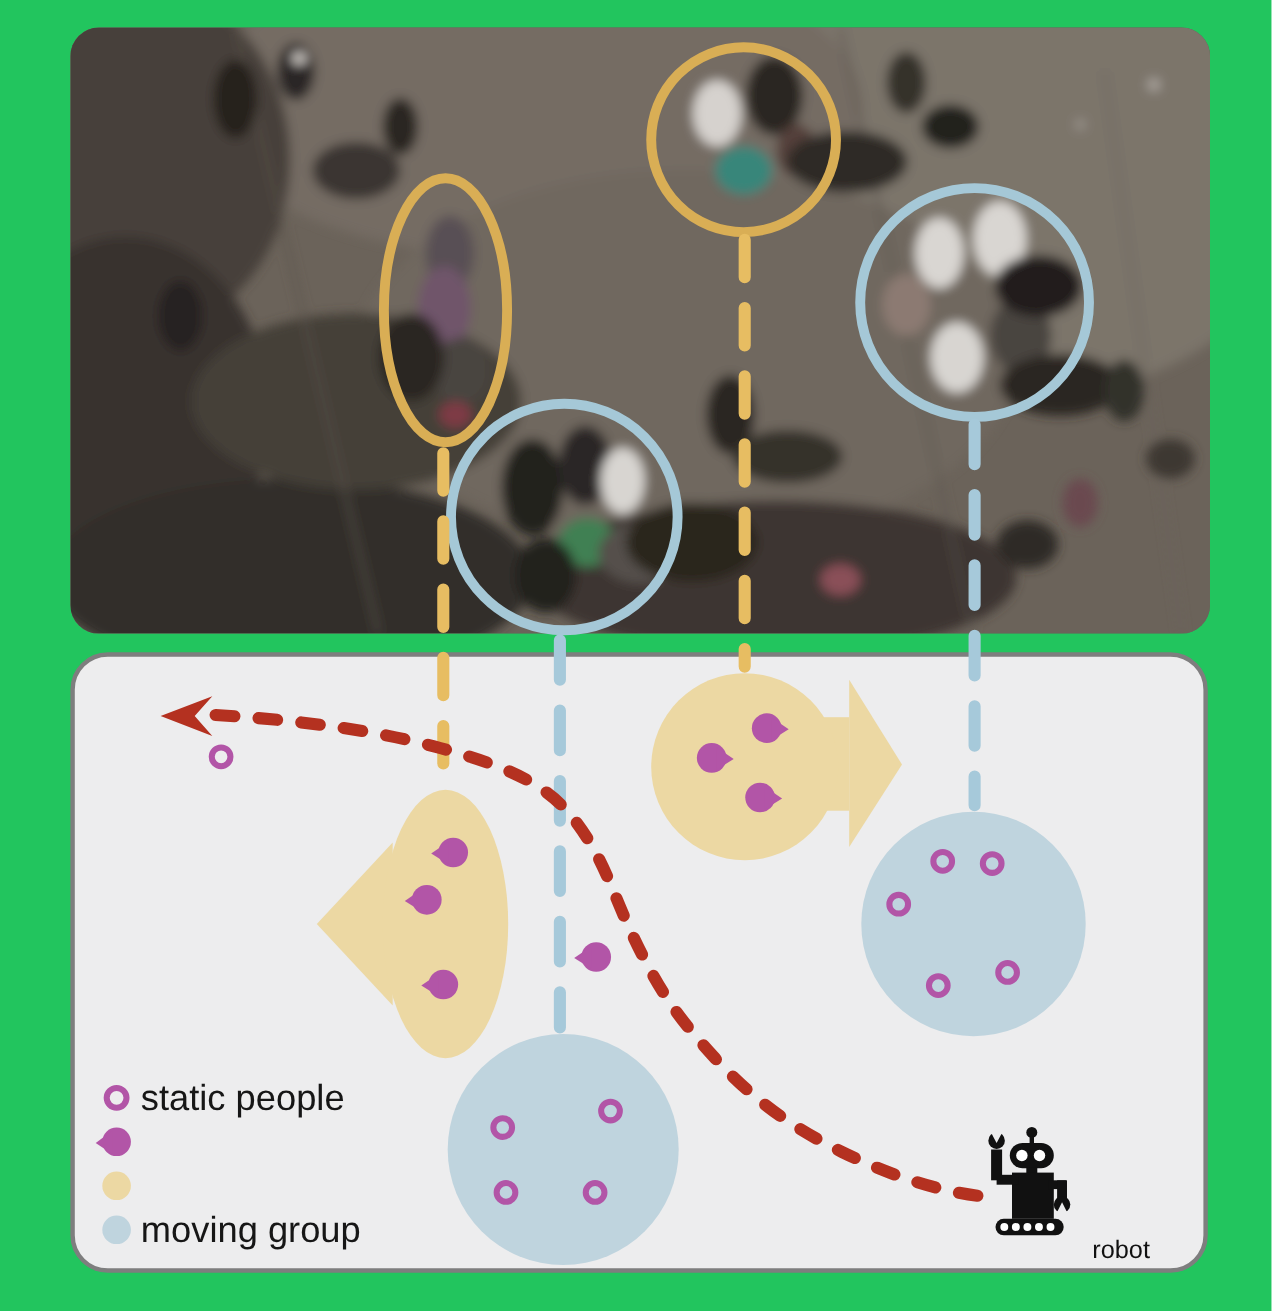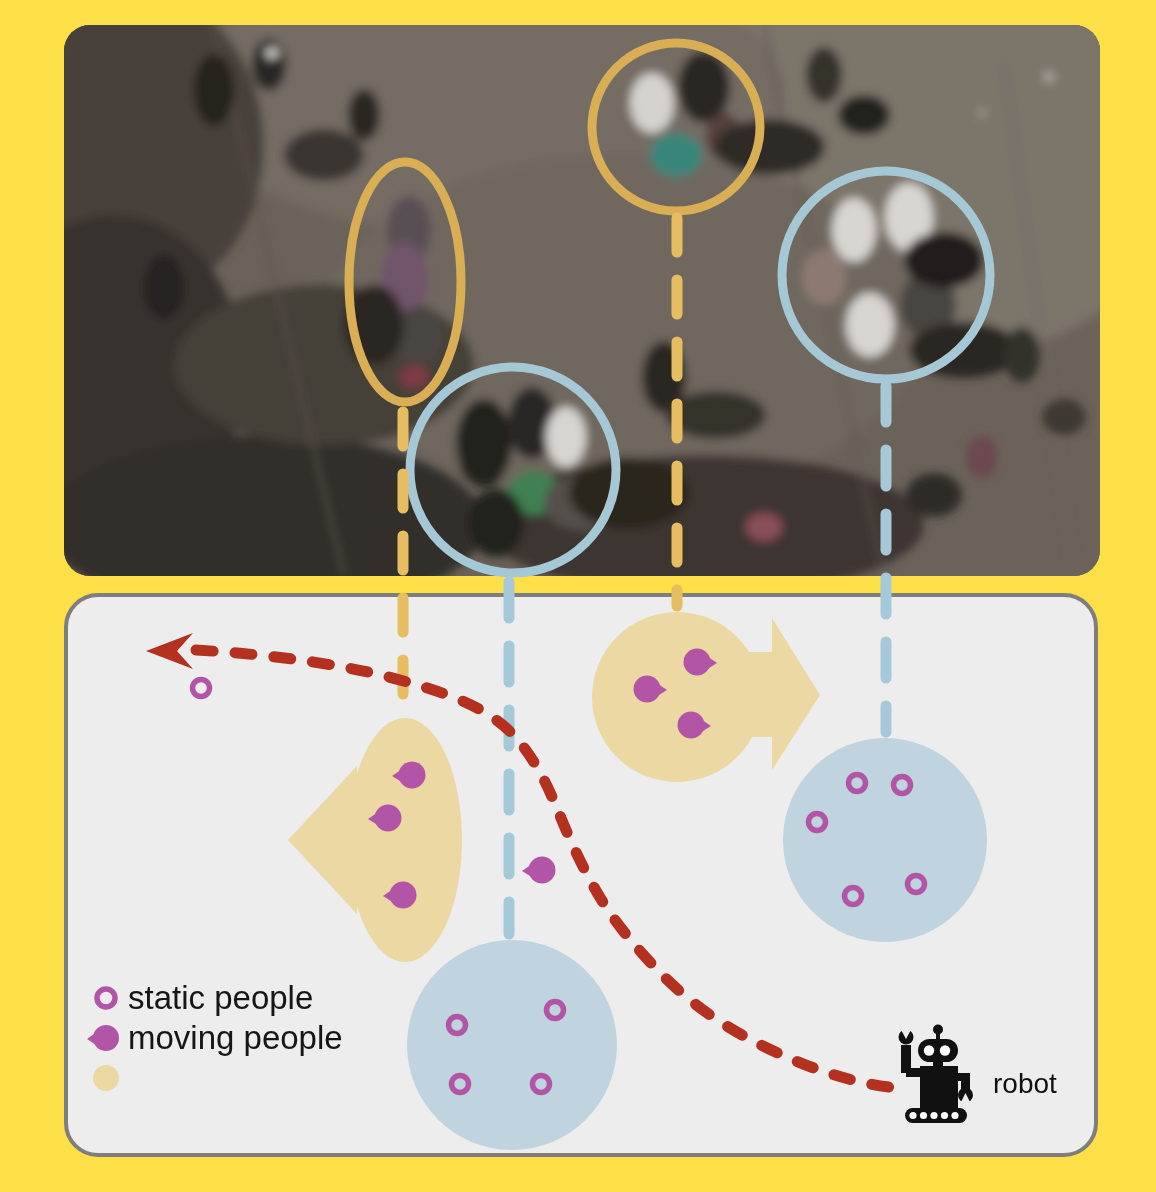--- a/index.html
+++ b/index.html
@@ -1,27 +1,27 @@
 <!DOCTYPE html>
 <html><head>
 <meta charset="utf-8">
 <style>
   html,body{margin:0;padding:0;background:#ffffff;}
-  .canvas{position:relative;width:1156px;height:1192px;background:#fde047;overflow:hidden;
+  .canvas{position:relative;width:1156px;height:1192px;background:#22c55e;overflow:hidden;
           font-family:"Liberation Sans",sans-serif;text-align:right;}
   .photo{position:absolute;left:64px;top:25px;width:1036px;height:551px;border-radius:26px;
          overflow:hidden;background:#6b635a;}
   .panel{position:absolute;left:64px;top:593px;width:1034px;height:564px;box-sizing:border-box;
          background:#ededee;border:4px solid #7e7e7e;border-radius:34px;}
   .overlay{position:absolute;left:0;top:0;width:1156px;height:1192px;pointer-events:none;}
   .legend{position:absolute;left:86px;top:978px;display:flex;flex-direction:column;}
   .legend-item{display:flex;align-items:center;height:40px;}
   .legend-item .lm{width:40px;height:40px;flex:0 0 40px;}
   .legend-item span{font-size:33px;color:#161616;margin-left:2px;white-space:nowrap;}
-  .robot-label{position:absolute;left:993px;top:1066px;font-size:28px;color:#111;line-height:36px;}
+  .robot-label{position:absolute;left:993px;top:1118px;font-size:23px;color:#111;line-height:36px;}
 </style>
 </head>
 <body>
 
 <div class="canvas">
 
   <div class="photo">
     <svg width="1036" height="551" viewBox="0 0 1036 551">
       <defs>
           <filter id="soft" x="-20%" y="-20%" width="140%" height="140%">
@@ -207,24 +207,29 @@
       </svg>
       <span>static people</span>
     </div>
     <div class="legend-item">
       <svg class="lm" viewBox="-20 -20 40 40">
         <g fill="#b255a7">
             <circle r="13"></circle>
             <polygon points="-4,-10 -19,1 -4,11"></polygon>
           </g>
       </svg>
-      <span>moving people</span>
     </div>
     <div class="legend-item">
       <svg class="lm" viewBox="-20 -20 40 40">
         <circle r="13" fill="#ecd8a3"></circle>
       </svg>
     </div>
+    <div class="legend-item">
+      <svg class="lm" viewBox="-20 -20 40 40">
+        <circle r="13" fill="#bfd4de"></circle>
+      </svg>
+      <span>moving group</span>
+    </div>
   </div>
 
   <span class="robot-label">robot</span>
 
 </div>
 
 </body></html>

